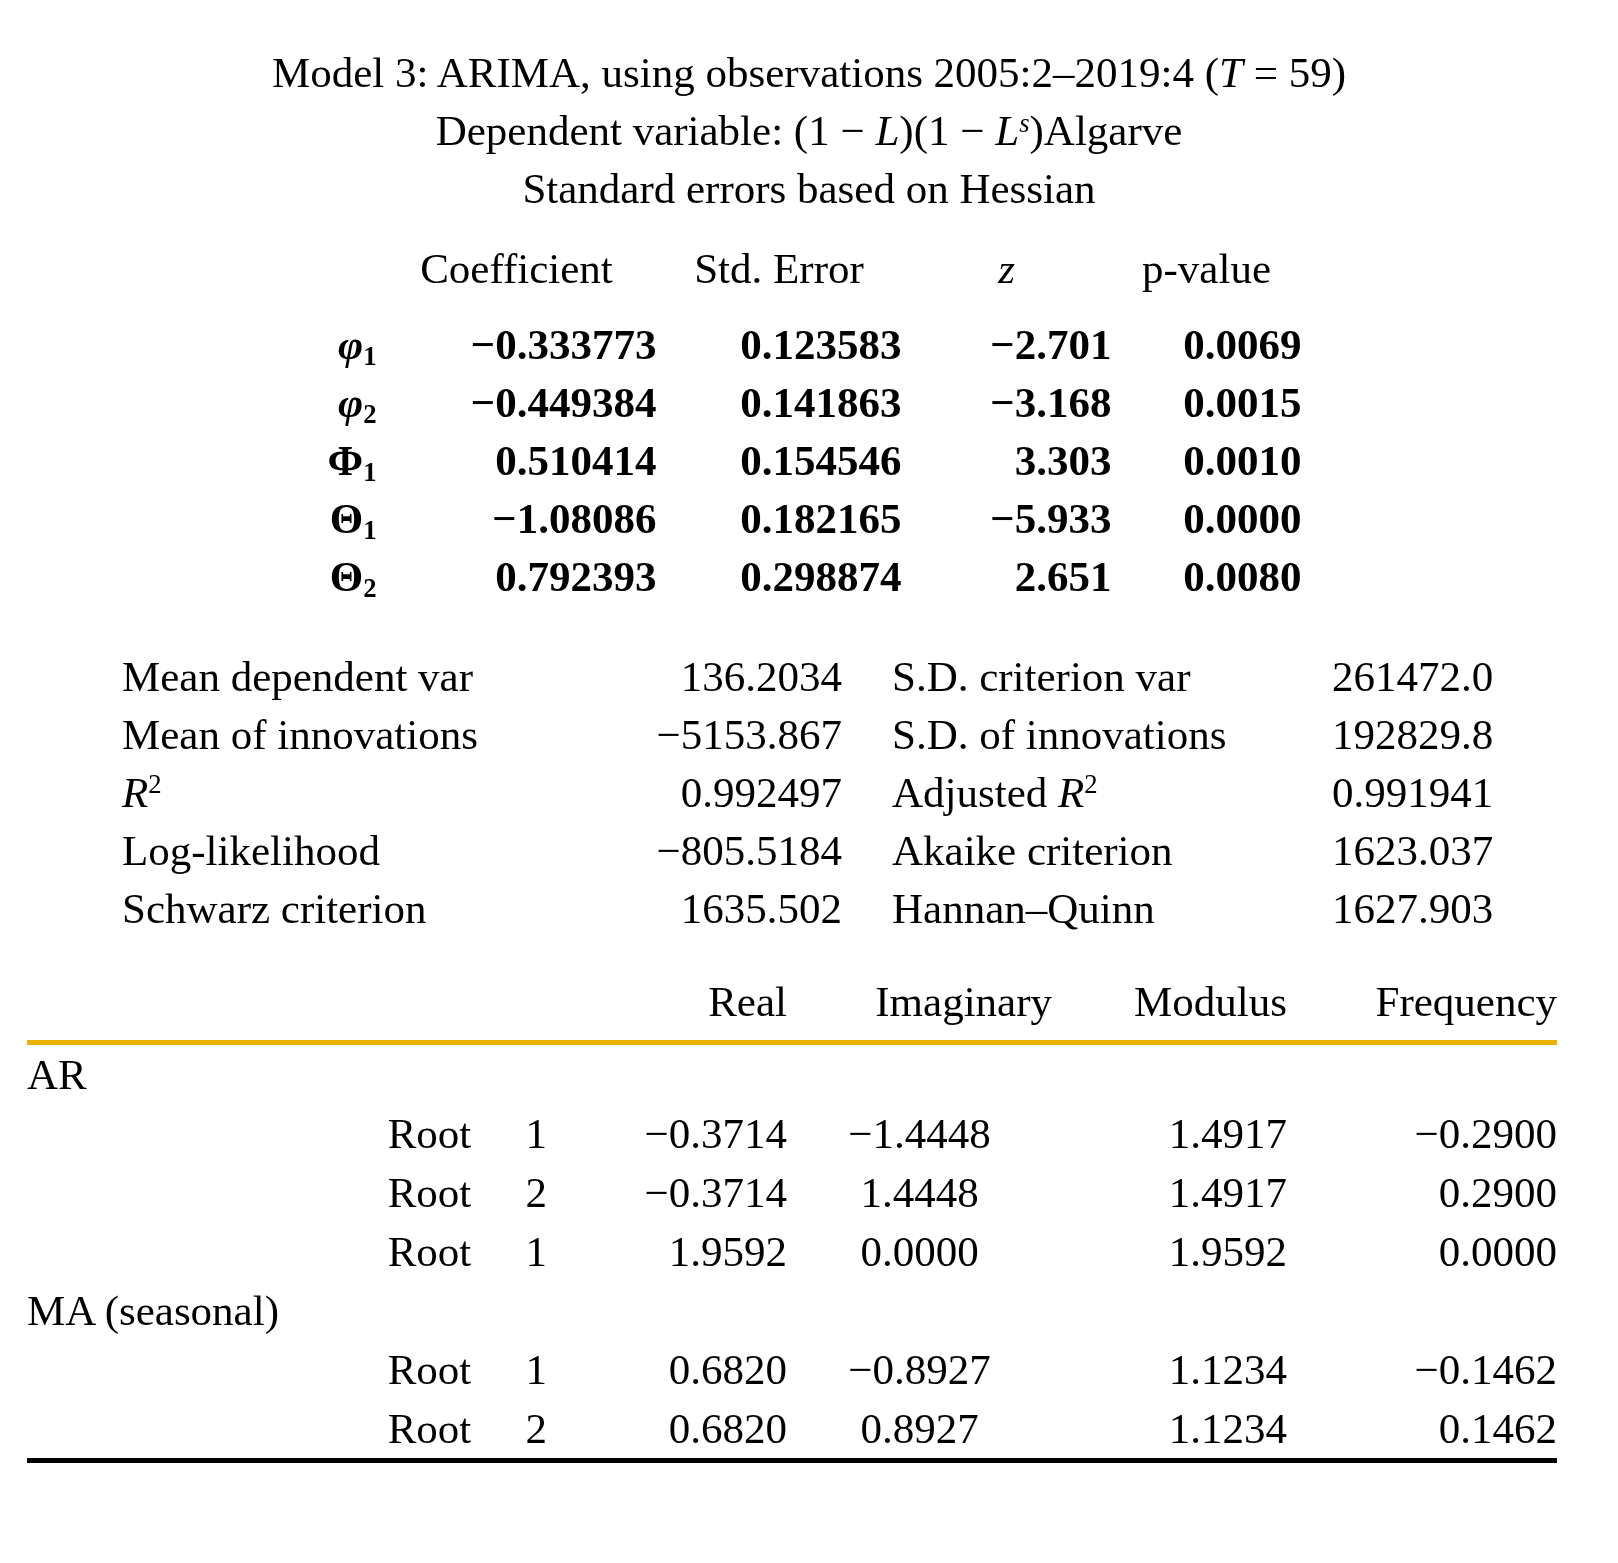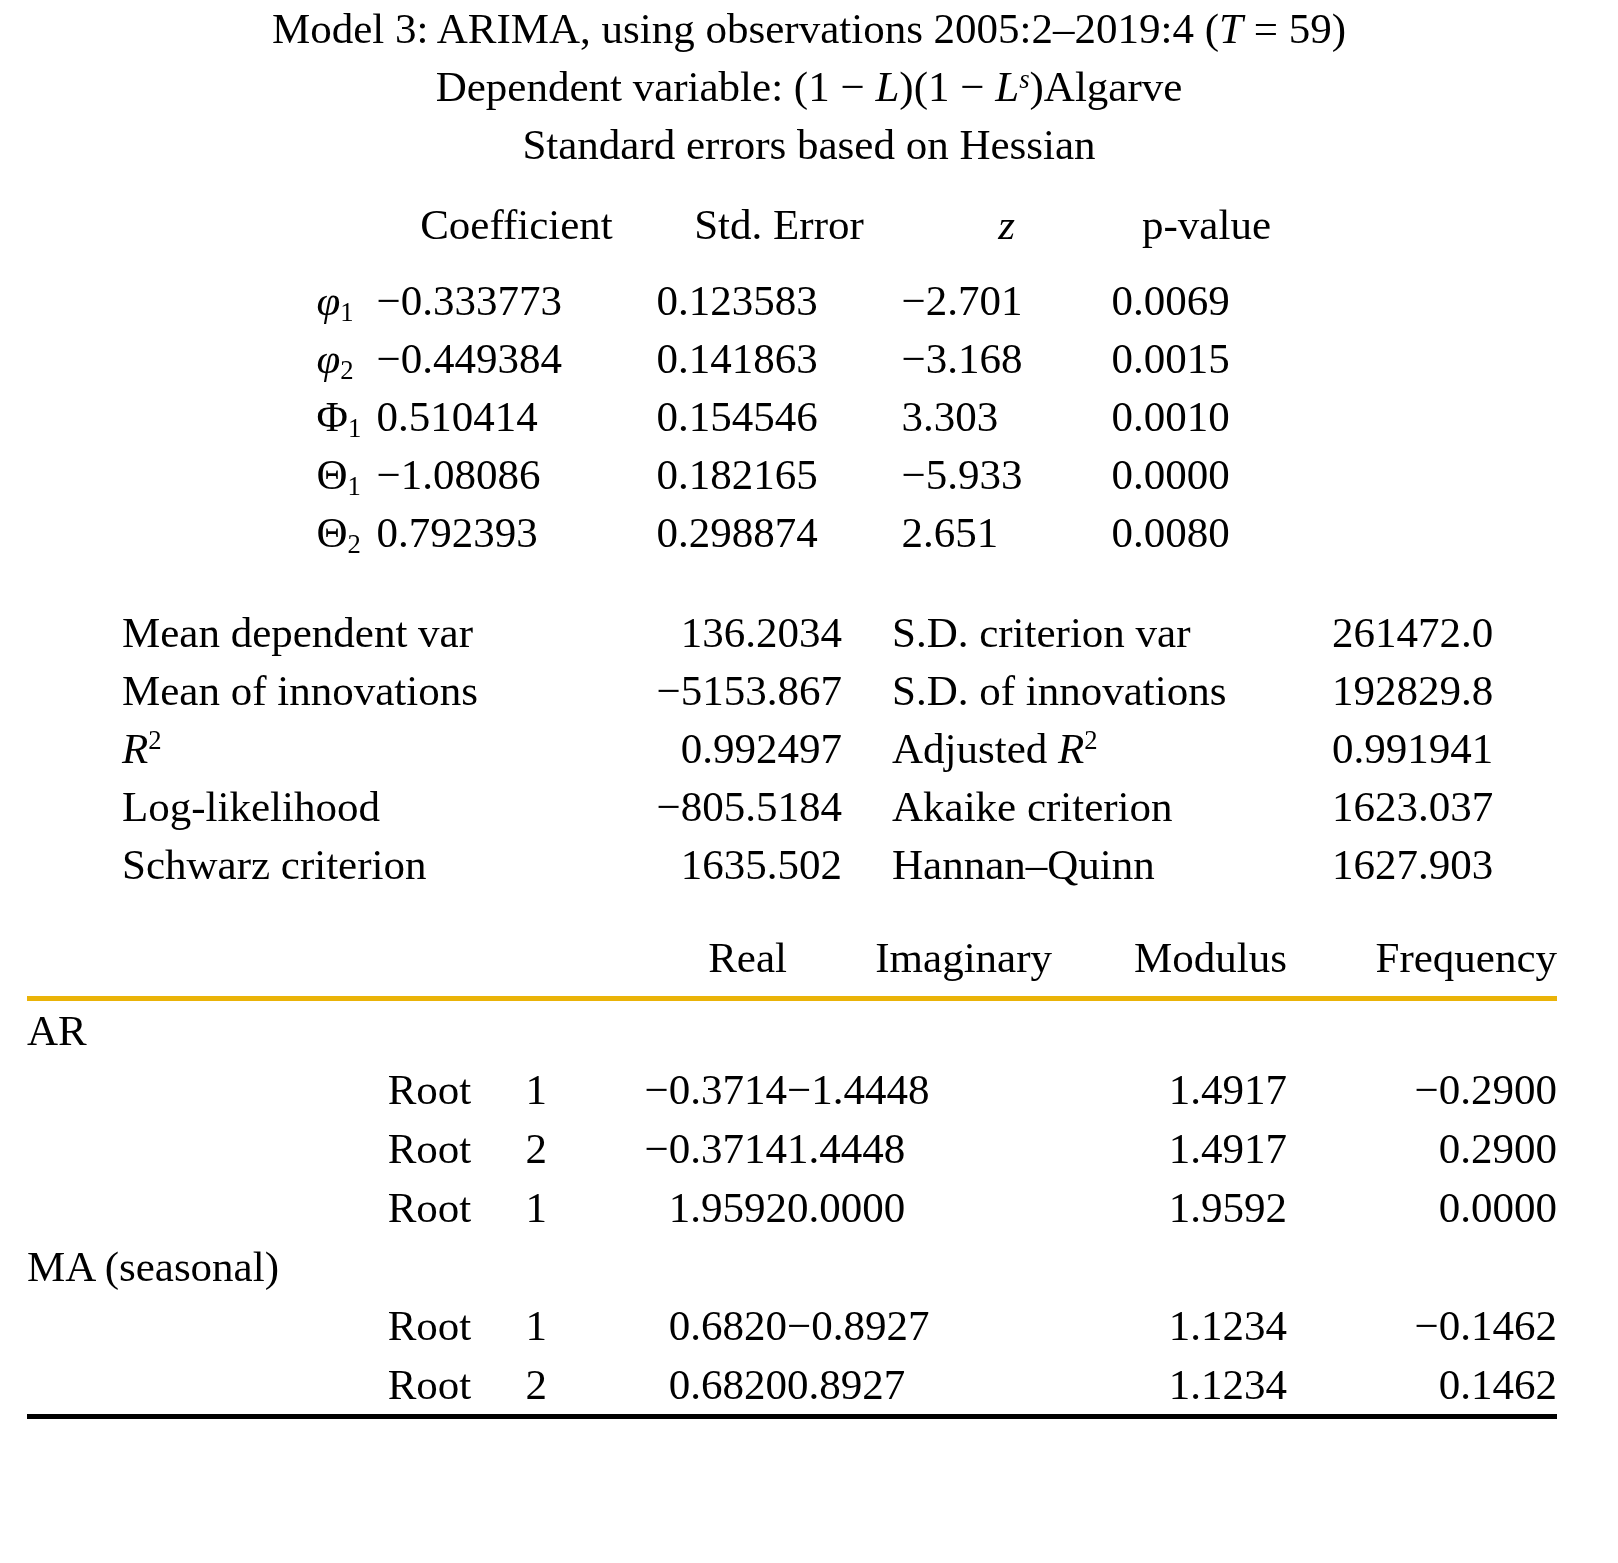--- a/index.html
+++ b/index.html
@@ -26,38 +26,41 @@
   sup {
     font-size: 62%;
     vertical-align: baseline;
     position: relative;
     top: -0.5em;
     line-height: 0;
   }
 
   
   .title-block {
+    padding-top: 44px;
     text-align: center;
     line-height: 58px;
   }
 
   
   .coef-table {
     border-collapse: collapse;
     margin: 26px auto 0 auto;
   }
   .coef-table th {
     font-weight: normal;
     text-align: center;
     padding: 0 0 22px 0;
   }
   .coef-table td {
+    text-align: right;
     height: 58px;
     padding: 0;
     vertical-align: middle;
+    font-weight: bold;
   }
   .col-param { width: 60px;  }
   .col-coef  { width: 280px; }
   .col-se    { width: 245px; }
   .col-z     { width: 210px; }
   .col-p     { width: 190px; }
 
   
   .stats-table {
     border-collapse: collapse;
@@ -91,21 +94,21 @@
     height: 59px;
     padding: 0;
     vertical-align: middle;
     white-space: nowrap;
   }
   .roots-table tr:last-child td { border-bottom: 5px solid #000000; }
   .rt-indent { width: 345px; }
   .rt-root   { width: 115px; text-align: center; margin-top: 48px; }
   .rt-num    { width: 60px;  text-align: right; }
   .rt-real   { width: 240px; text-align: right; }
-  .rt-imag   { width: 265px; text-align: left; }
+  .rt-imag   { width: 265px; text-align: center; }
   .rt-mod    { width: 235px; text-align: right; }
   .rt-freq   { width: 270px; text-align: right; }
   .section-label { text-align: left; padding-left: 30px; }
 </style>
 </head>
 <body>
 
 <div>
 
   <div class="title-block">

